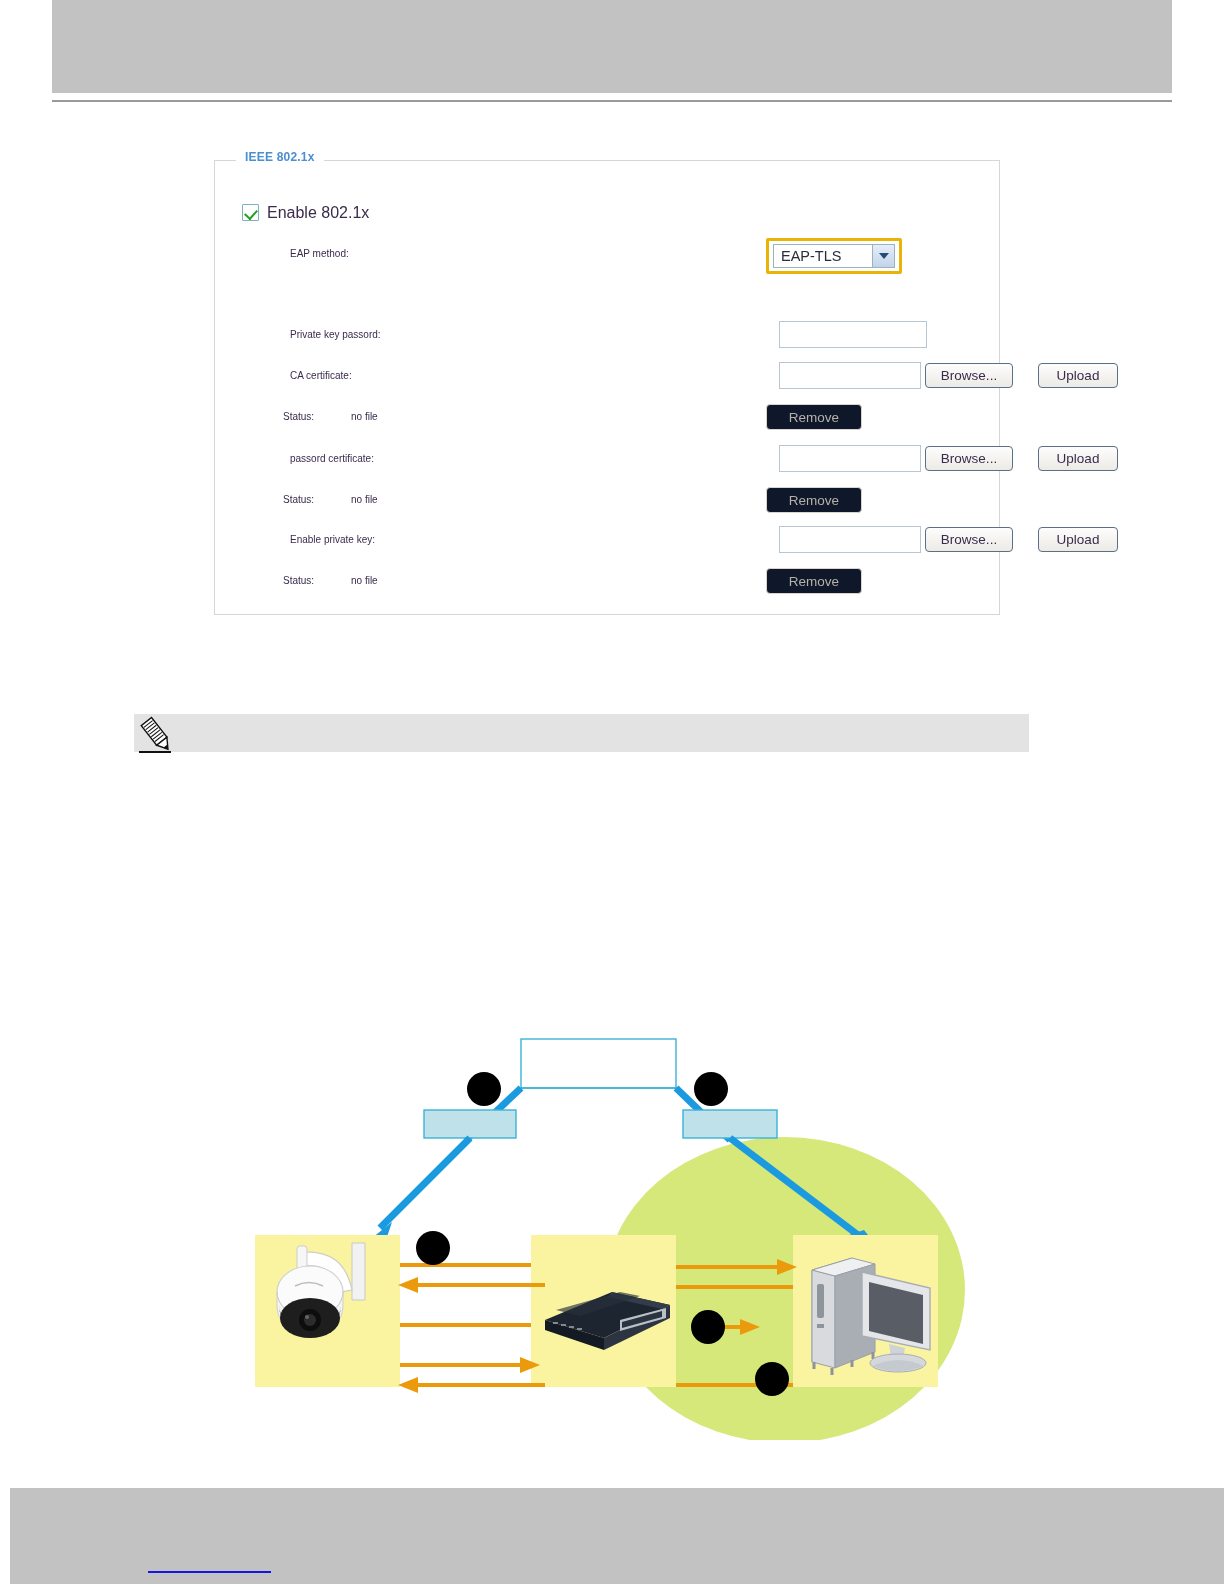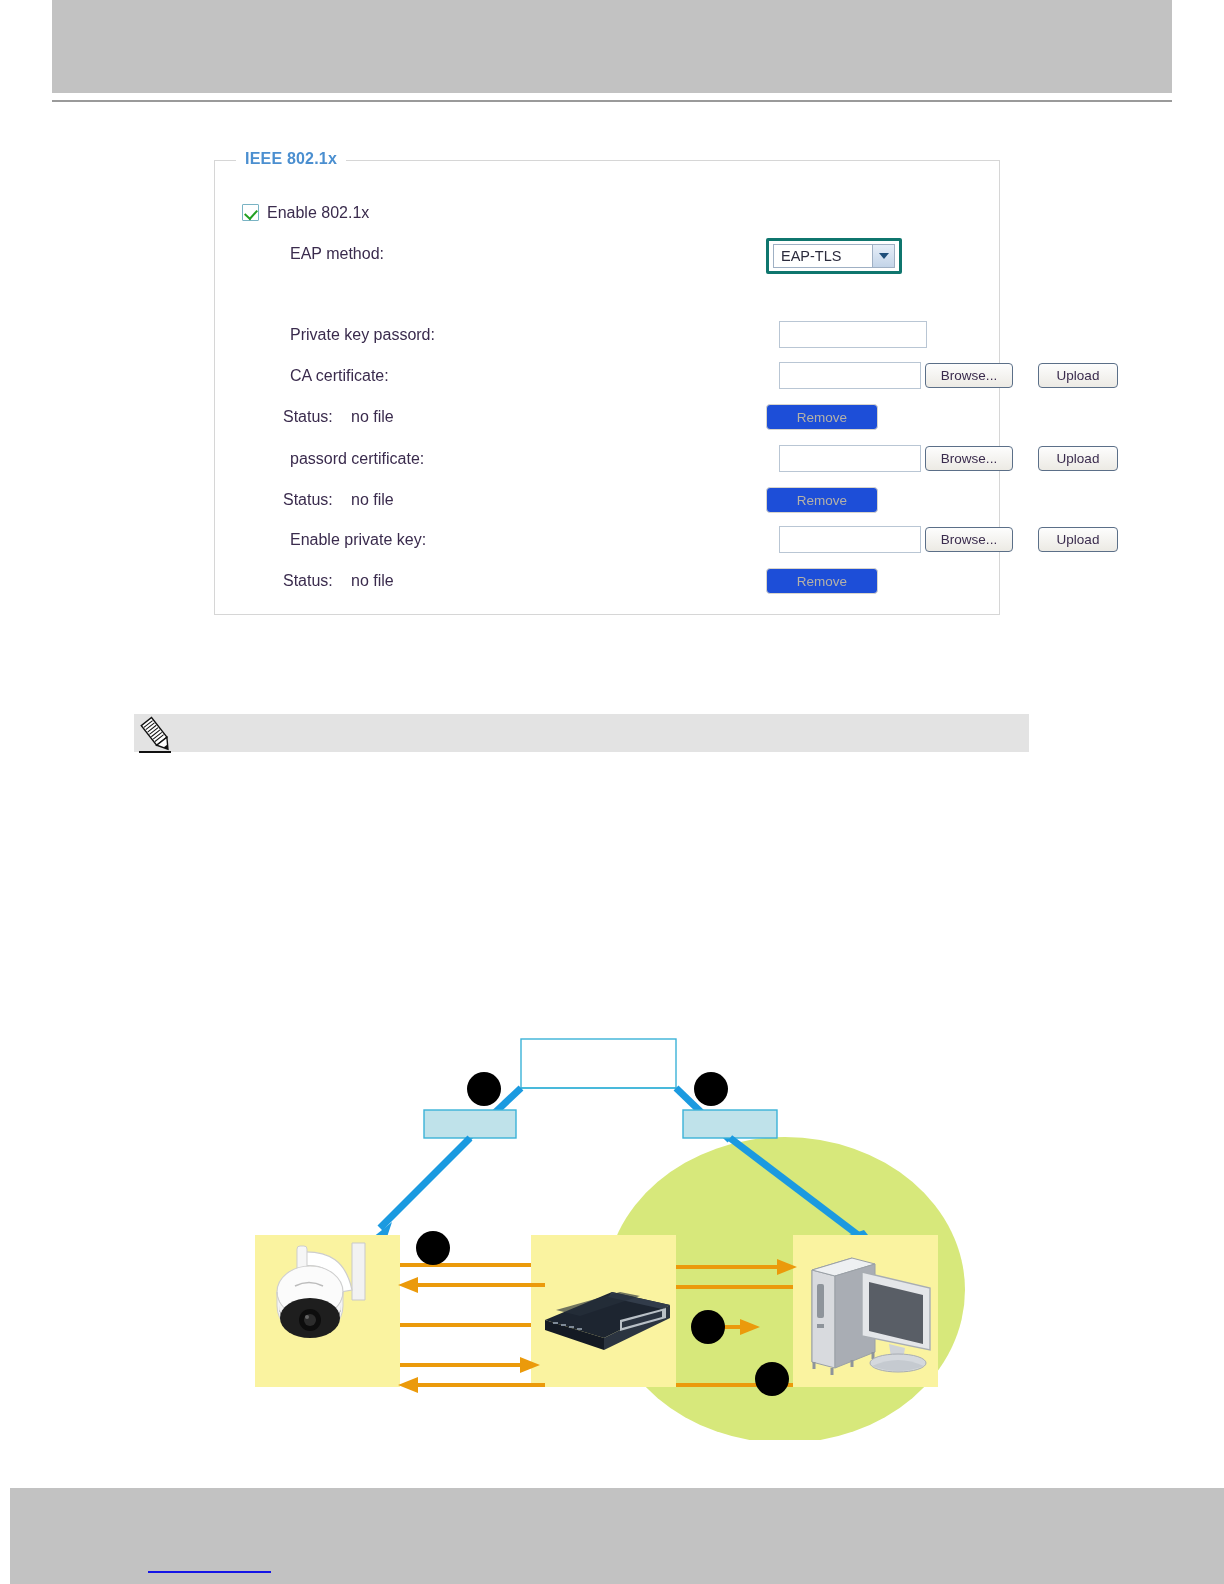--- a/index.html
+++ b/index.html
@@ -38,35 +38,35 @@
     width: 786px; height: 455px;
     border: 1px solid #d6d6d6;
     background: #ffffff;
   }
   .panel-legend {
     position: absolute;
     left: 236px; top: 150px;
     padding: 0 9px;
     background: #ffffff;
     color: #4b8fd0;
-    font-size: 16px;
+    font-size: 12px;
     font-weight: bold;
     letter-spacing: .2px;
   }
 
   
   .row {
     position: absolute;
     left: 0;
     width: 100%;
     height: 34px;
   }
   .lbl {
     position: absolute;
-    font-size: 16px;
+    font-size: 10px;
     color: #3a2b4d;
     white-space: nowrap;
     line-height: 34px;
   }
   .lbl.indent { left: 75px; }
   .lbl.status { left: 68px; }
 
   
   .chk-row { top: 36px; }
   .chk-box {
@@ -102,21 +102,21 @@
     height: 27px;
   }
   .txt.narrow { left: 564px; width: 148px; }
   .txt.wide   { left: 564px; width: 142px; }
 
   
   .sel-wrap {
     position: absolute;
     left: 551px; top: 1px;
     width: 136px; height: 36px;
-    border: 3px solid #0f766e;
+    border: 3px solid #eab308;
     background: #ffffff;
     border-radius: 2px;
   }
   .sel {
     position: absolute;
     left: 4px; top: 3px;
     width: 122px; height: 24px;
     border: 1px solid #9fb0c4;
     background: #ffffff;
     display: flex;
@@ -155,23 +155,23 @@
     font-size: 13.5px;
     color: #3a2b4d;
     display: flex;
     align-items: center;
     justify-content: center;
     white-space: nowrap;
   }
   .btn.browse { left: 710px; width: 88px; }
   .btn.upload { left: 823px; width: 80px; }
   .btn.remove {
-    left: 551px; width: 112px; height: 26px;
+    left: 551px; width: 96px; height: 26px;
     border: 1px solid #d8d5cc;
-    background: #1d4ed8;
+    background: #0f172a;
     color: #b4b1a8;
   }
 
   
   .note-bar {
     position: absolute;
     left: 134px; top: 714px;
     width: 895px; height: 38px;
     background: #e3e3e3;
   }

